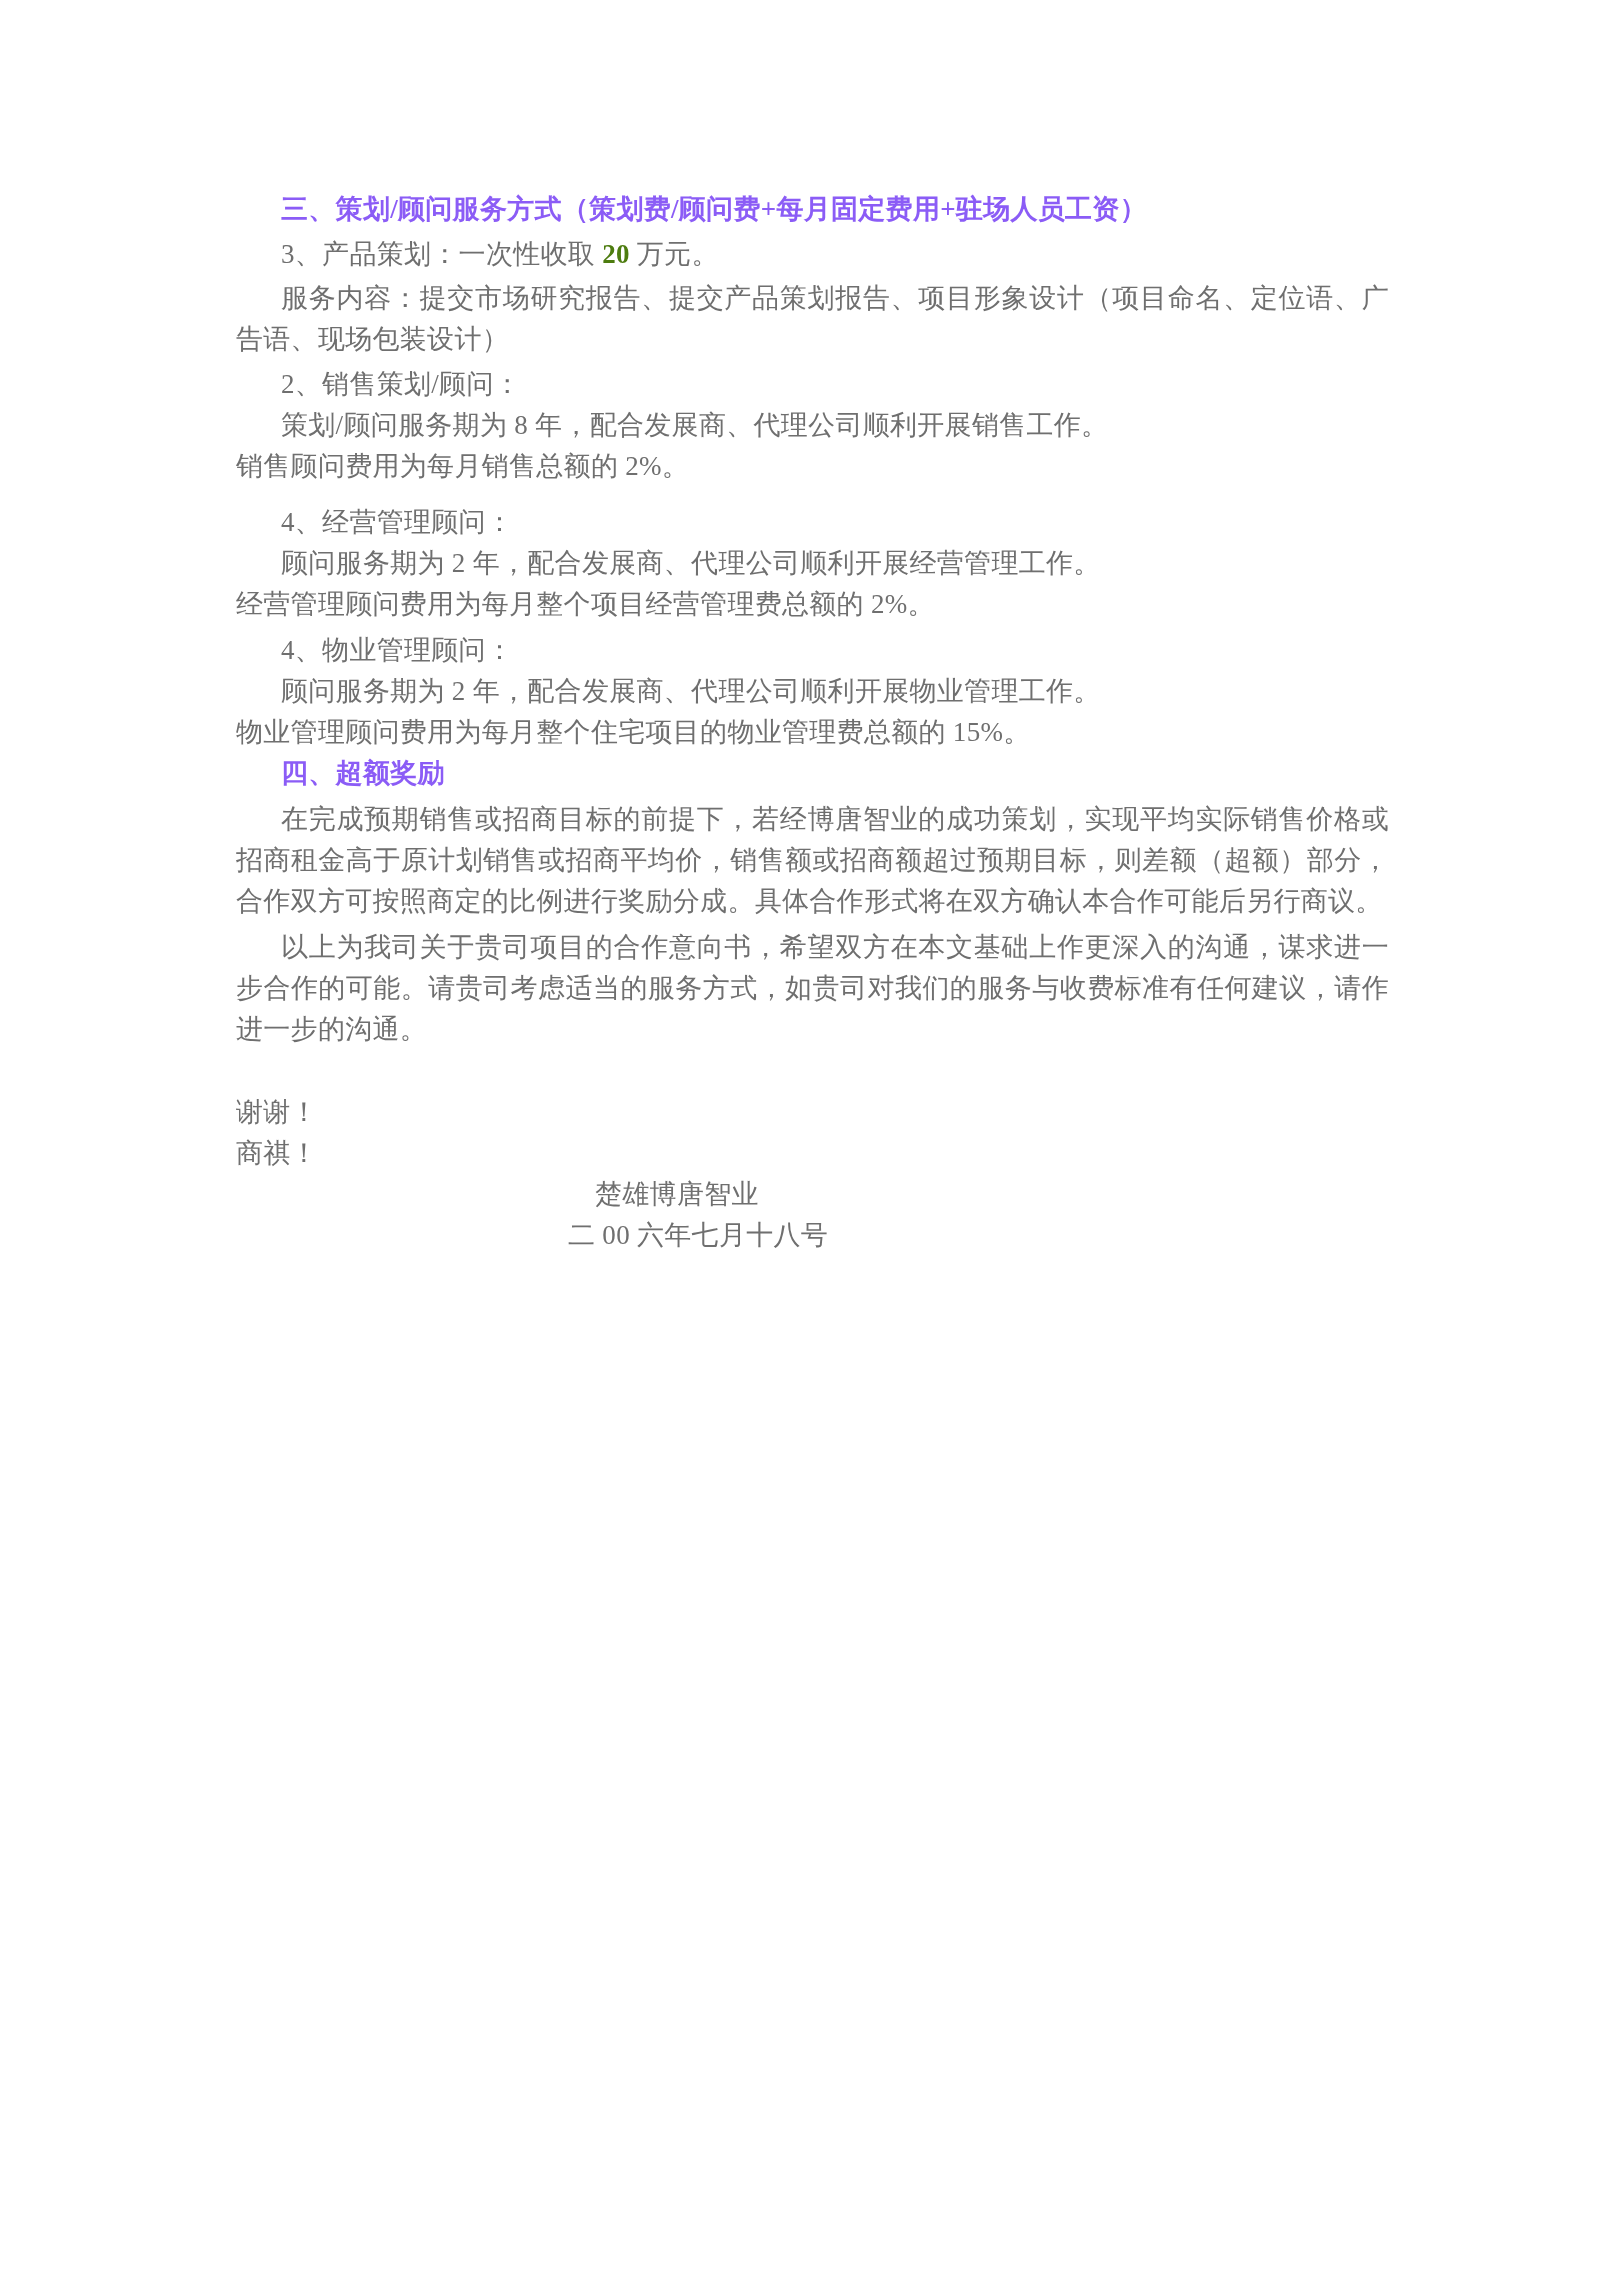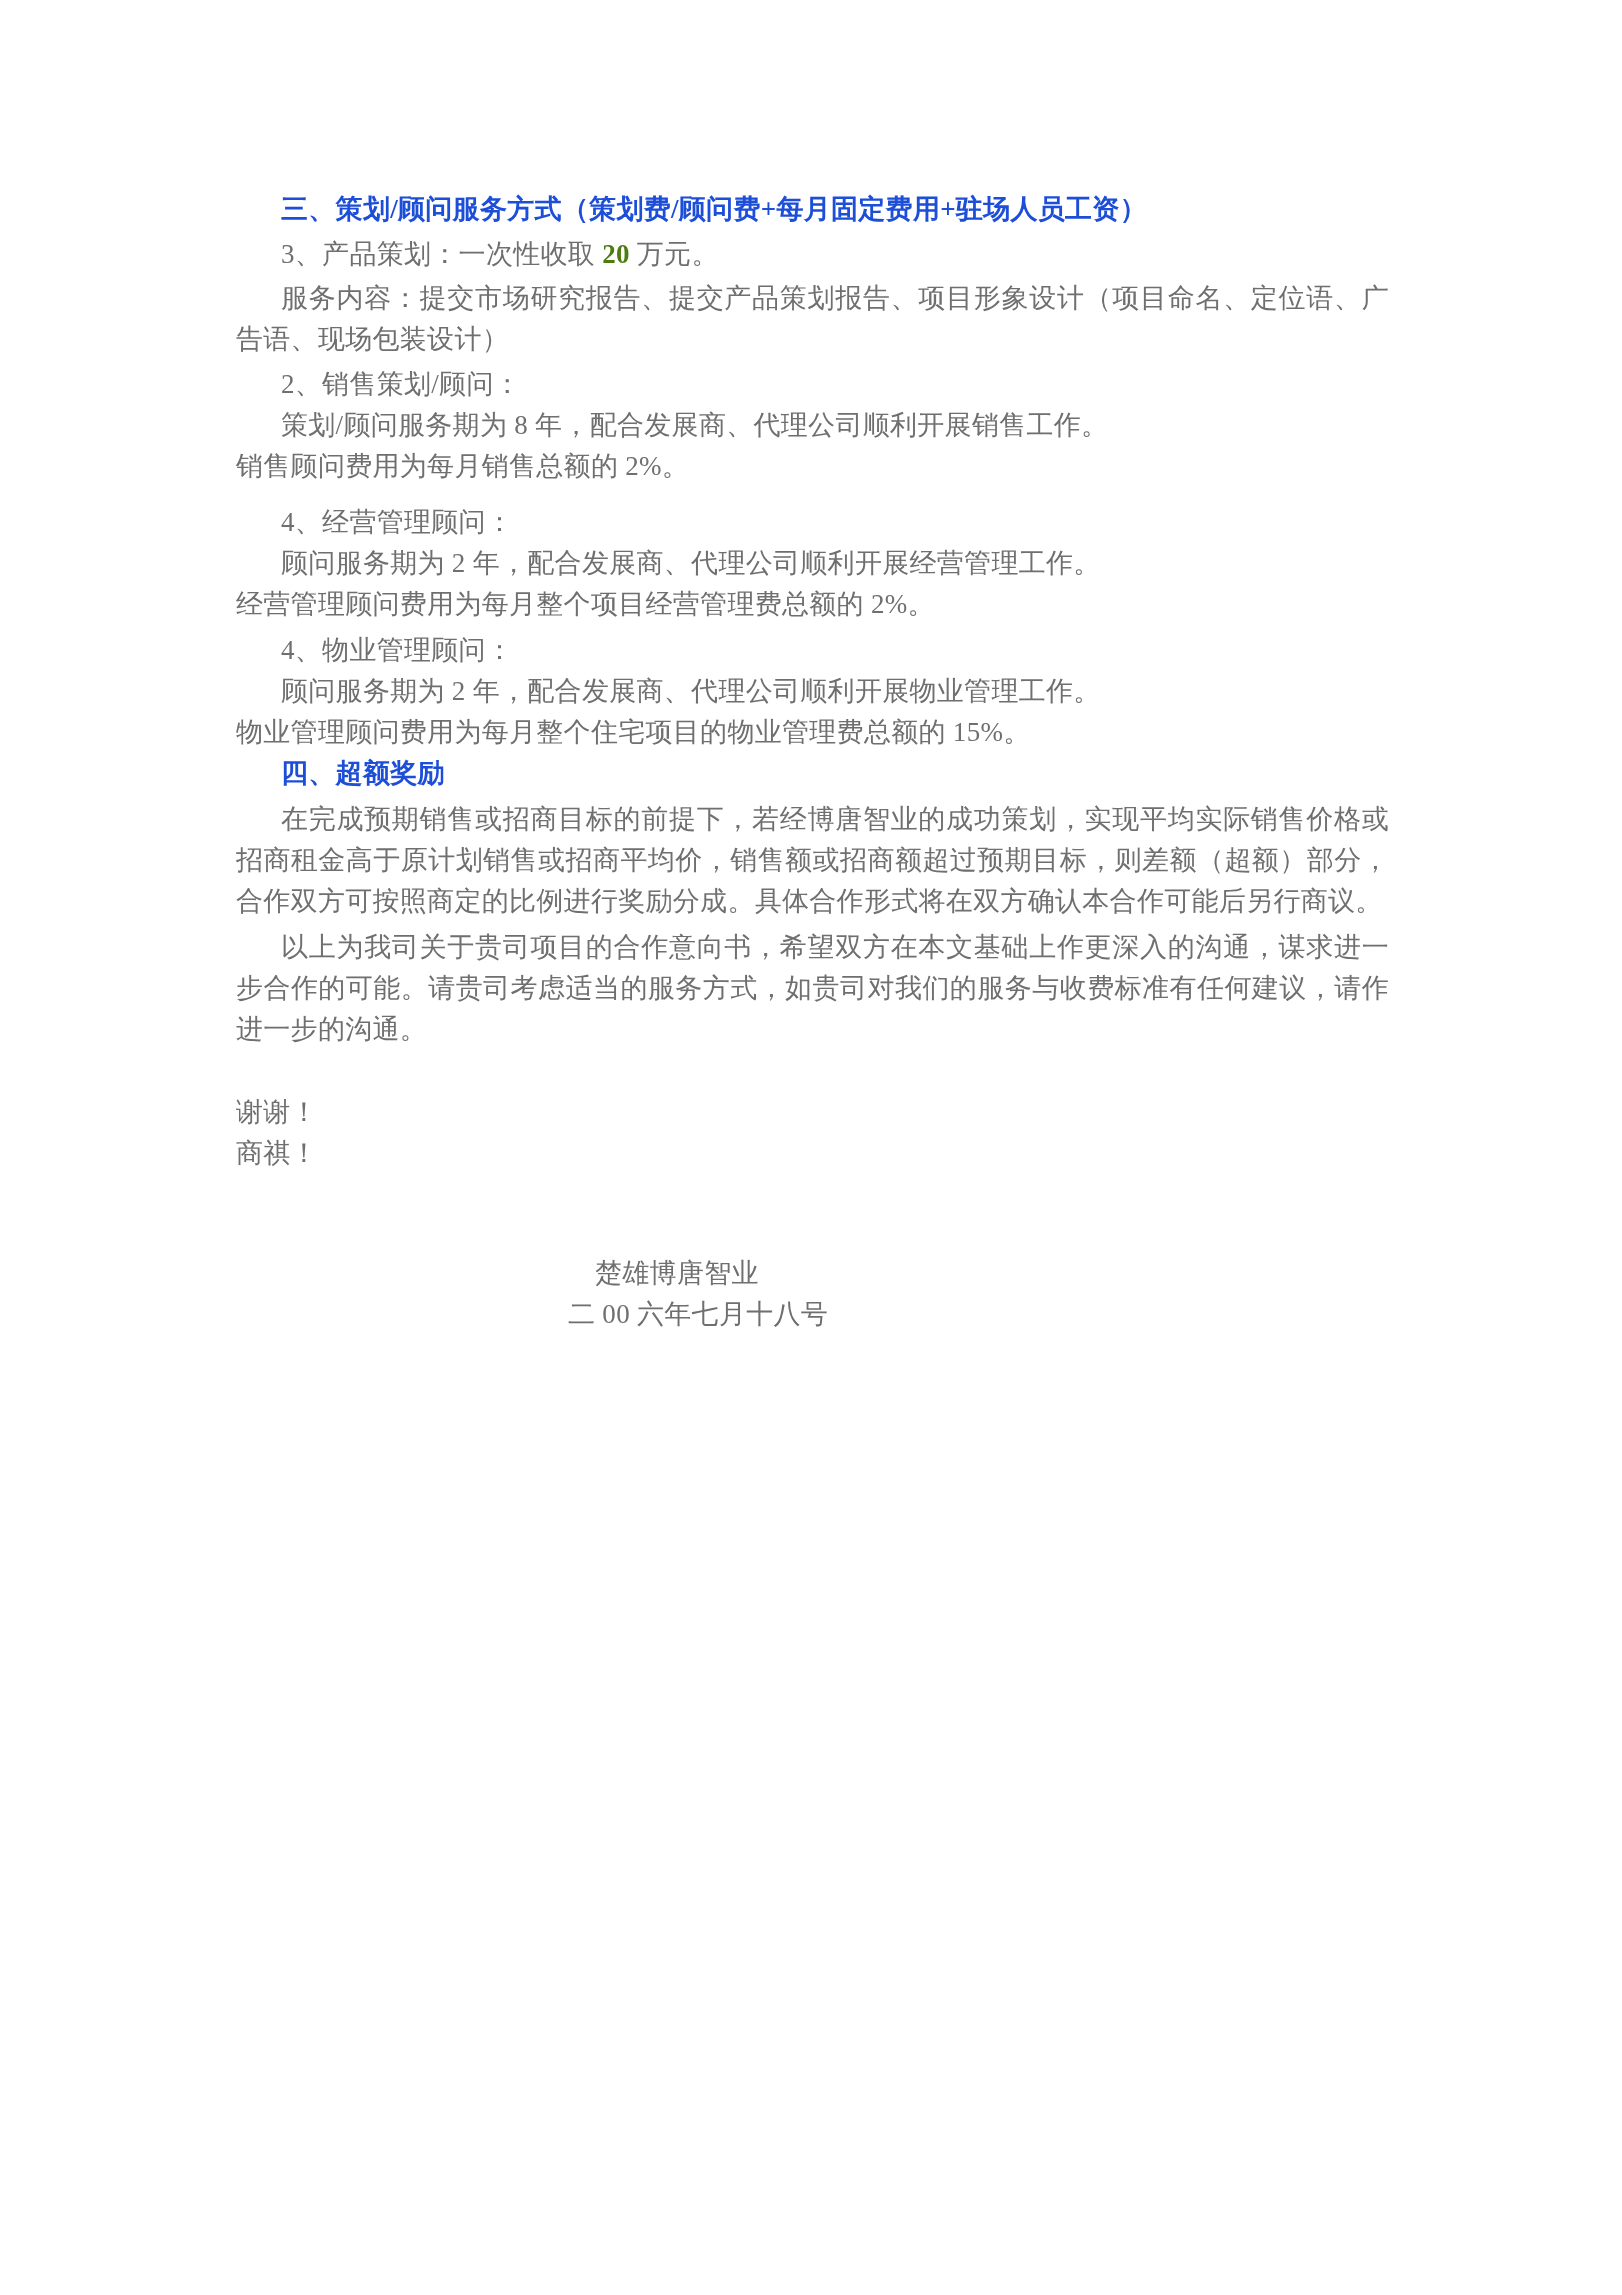--- a/index.html
+++ b/index.html
@@ -23,32 +23,32 @@
     line-height: 41px;
     letter-spacing: 0.3px;
     color: #6f6f6f;
     text-align: justify;
     text-justify: inter-character;
   }
   .doc div { min-height: 41px; }
   .indent { text-indent: 45px; }
   .bold {
     font-weight: bold;
-    color: #1d4ed8;
+    color: #8b5cf6;
   }
   .num-bold {
     font-weight: bold;
     color: #4d7c0f;
   }
   .m4  { margin-top: 3.5px; }
   .m5  { margin-top: 4.4px; }
   .m6  { margin-top: 5.2px; }
   .m18 { margin-top: 15.7px; }
   .m48 { margin-top: 42px; }
-  .m90 { margin-top: 79px; }
+  .m90 { }
   .sig-company { margin-left: 359px; text-align: left; }
   .sig-date    { margin-left: 332px; text-align: left; }
   .single { text-align: left; }
 </style>
 </head>
 <body>
 
 <div class="doc">
 
   <div class="indent bold single">三、策划/顾问服务方式（策划费/顾问费+每月固定费用+驻场人员工资）</div>

